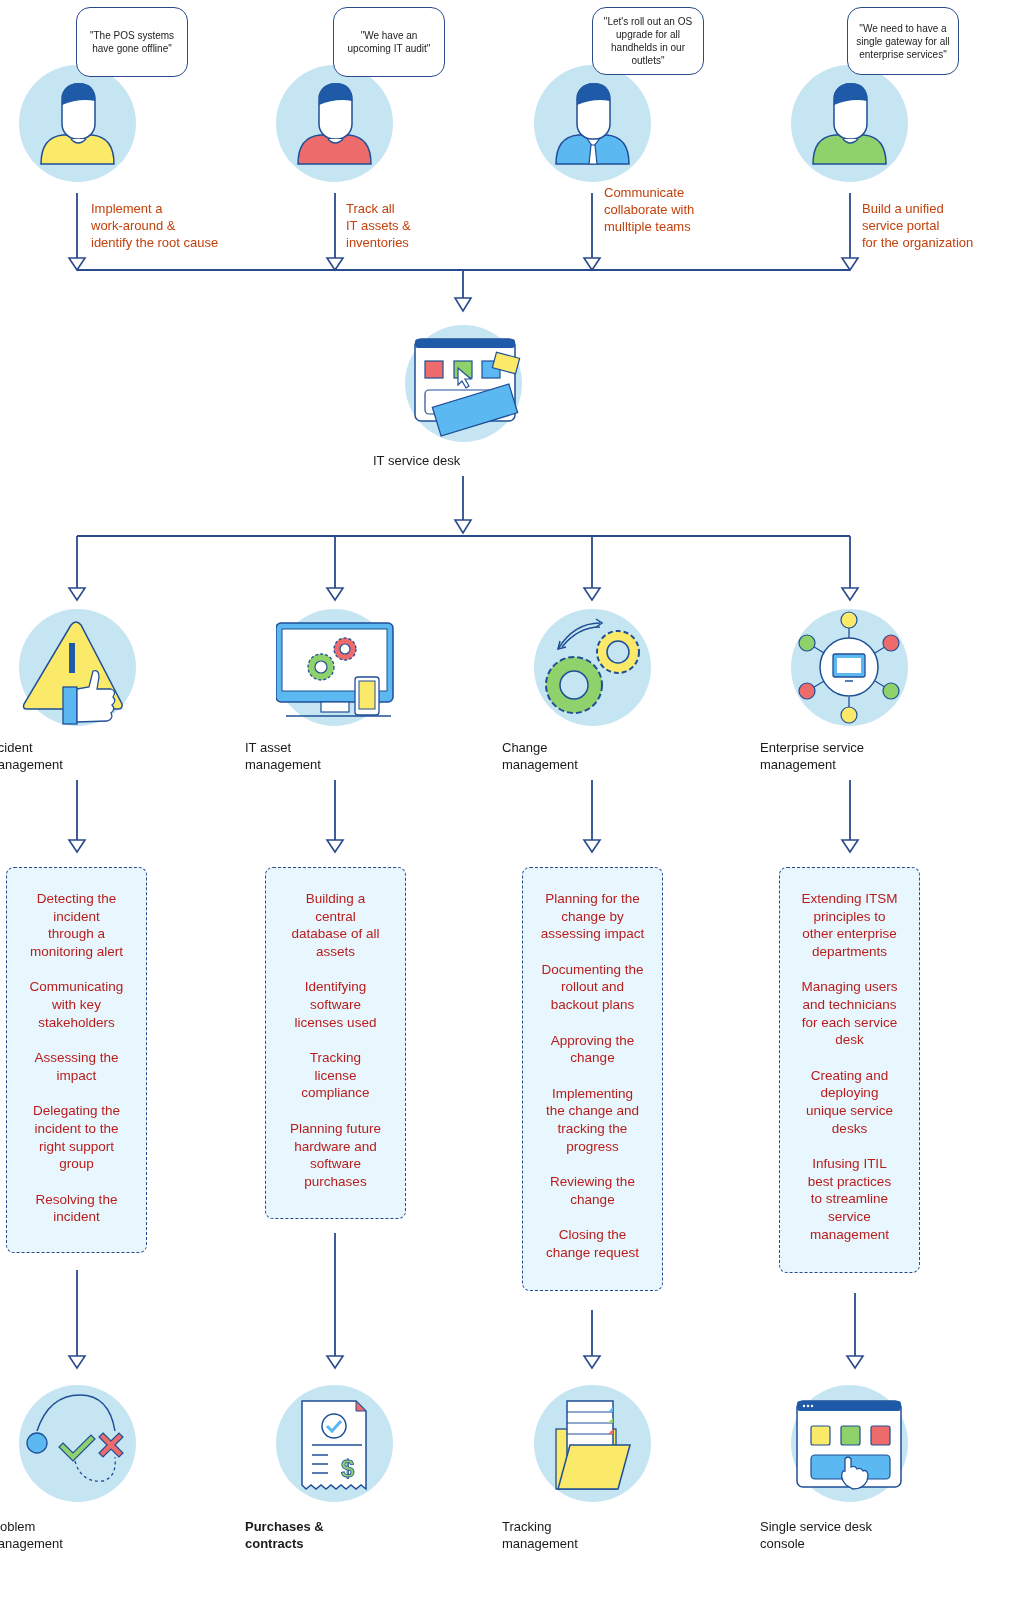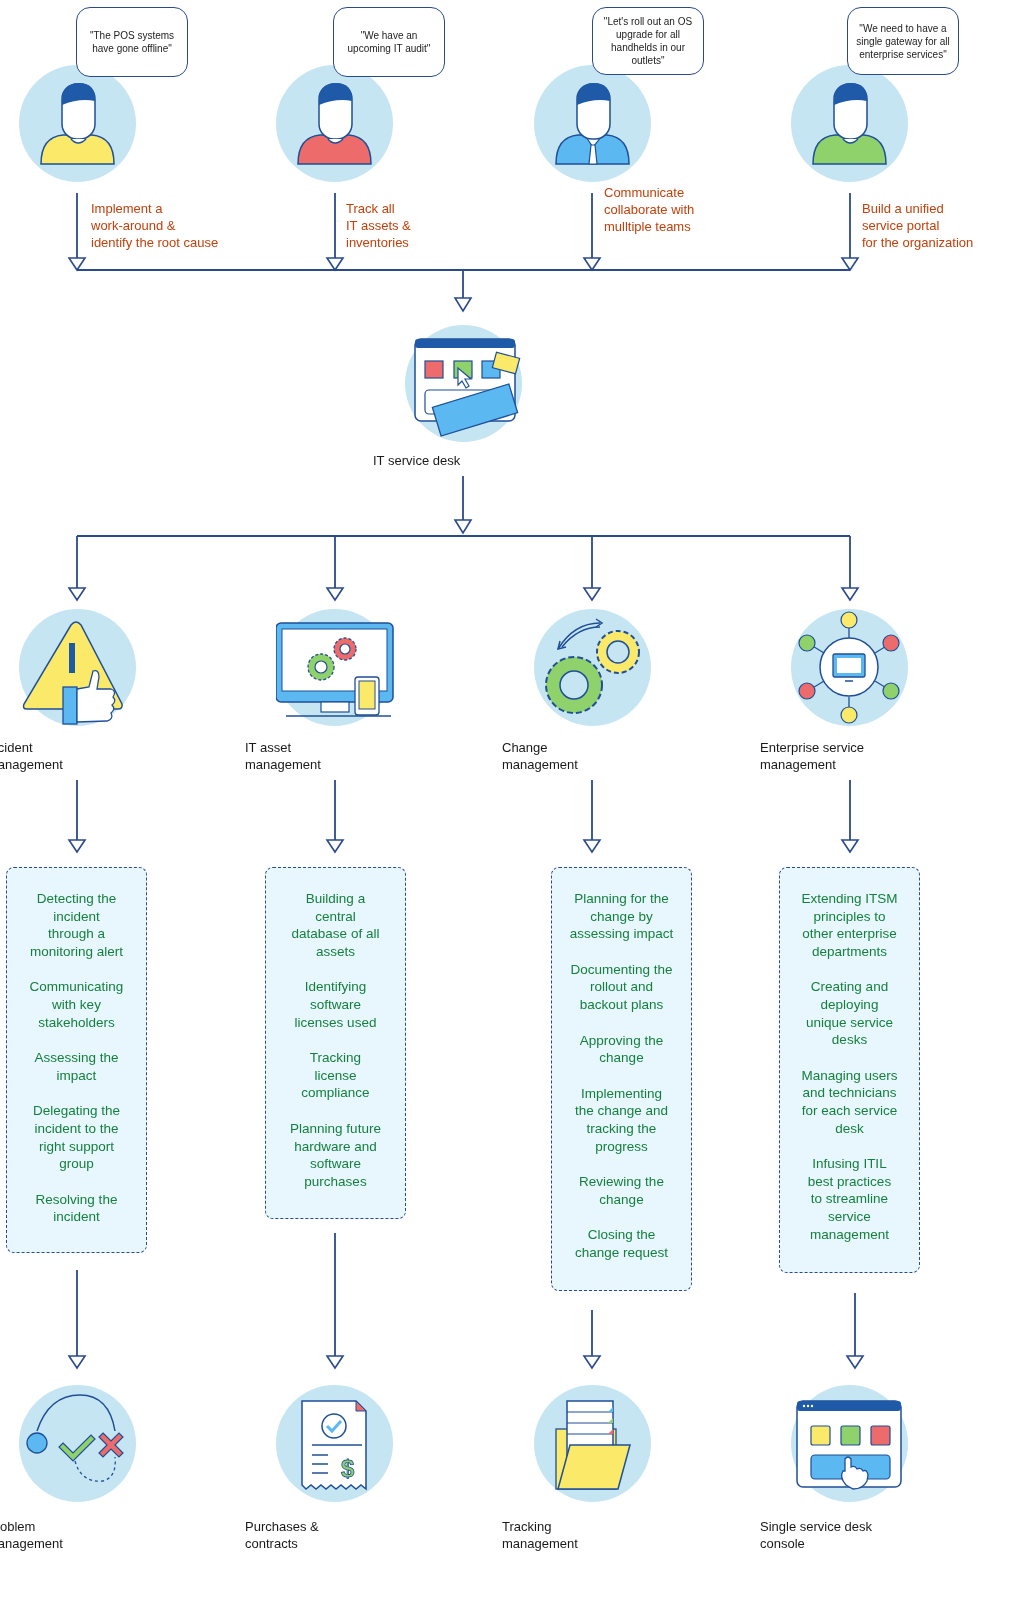--- a/index.html
+++ b/index.html
@@ -7,21 +7,21 @@
          font-family:"Liberation Sans", sans-serif; color:#1a1a1a; }
   .circle { position:absolute; border-radius:50%; background:#c6e5f3; }
   .bubble { position:absolute; width:112px; height:70px; border:1.5px solid #2a4a8c;
             border-radius:14px; background:#fff; box-sizing:border-box;
             font-size:10px; line-height:13px; text-align:center; color:#222;
             display:flex; align-items:center; justify-content:center; padding:4px 6px; }
   .req { position:absolute; font-size:13px; line-height:17px; color:#c2410c; white-space:pre-line; }
   .label { position:absolute; width:180px; font-size:13px; line-height:17px; text-align:left; white-space:pre-line; color:#1a1a1a; }
   .box { position:absolute; width:141px; box-sizing:border-box; border:1.5px dashed #2a4a8c;
          border-radius:8px; background:#e8f7fd; padding:22px 6px 20px; }
-  .box-item { font-size:13.5px; line-height:17.6px; text-align:center; white-space:pre-line; margin-bottom:18px; color:#15803d; }
+  .box-item { font-size:13.5px; line-height:17.6px; text-align:center; white-space:pre-line; margin-bottom:18px; color:#b91c1c; }
   .box-item:last-child { margin-bottom:0;text-align:center; }
   svg.lines { position:absolute; left:0; top:0; }
 </style>
 </head>
 <body>
 
 <svg class="lines" width="1013" height="1600">
   <g stroke="#2a4a8c" stroke-width="1.8" fill="none">
 
     <line x1="77" y1="193" x2="77" y2="258"></line>
@@ -225,40 +225,40 @@
       <path d="M80 16 L90 26 L80 26 Z" fill="#ee6b6b" stroke="#1f4f96" stroke-width="1"></path>
       <circle cx="58" cy="41" r="12" fill="#fff" stroke="#1f4f96" stroke-width="1.5"></circle>
       <path d="M51 41 L56 46 L65 36" fill="none" stroke="#5bb8f0" stroke-width="3"></path>
       <line x1="36" y1="60" x2="86" y2="60" stroke="#1f4f96" stroke-width="1.5"></line>
       <line x1="36" y1="70" x2="52" y2="70" stroke="#1f4f96" stroke-width="1.5"></line>
       <line x1="36" y1="79" x2="52" y2="79" stroke="#1f4f96" stroke-width="1.5"></line>
       <line x1="36" y1="88" x2="52" y2="88" stroke="#1f4f96" stroke-width="1.5"></line>
       <text x="65" y="92" font-size="24" font-weight="bold" fill="#8fd16a" stroke="#1f4f96" stroke-width="0.8" font-family="Liberation Sans, sans-serif">$</text>
     </svg>
   </div>
-  <div class="label" style="left:245px;top:1518px;">Purchases &amp;
+  <div class="label" style="left:245px;top:1518px;font-weight:bold;">Purchases &amp;
 contracts</div>
 </div>
 
 <div>
   <div class="circle" style="left:534px;top:609px;width:117px;height:117px;">
     <svg width="117" height="117">
       <path d="M24 40 Q40 14 66 14" fill="none" stroke="#1f4f96" stroke-width="1.5"></path>
       <path d="M62 10 L68 14 L62 18" fill="none" stroke="#1f4f96" stroke-width="1.5"></path>
       <path d="M28 38 Q44 18 66 18" fill="none" stroke="#1f4f96" stroke-width="1.5"></path>
       <path d="M26 32 L24 40 L32 38" fill="none" stroke="#1f4f96" stroke-width="1.5"></path>
       <circle cx="40" cy="76" r="28" fill="#8fd16a" stroke="#1f4f96" stroke-width="2" stroke-dasharray="6 3"></circle>
       <circle cx="40" cy="76" r="14" fill="#c6e5f3" stroke="#1f4f96" stroke-width="1.5"></circle>
       <circle cx="84" cy="43" r="21" fill="#fbe96a" stroke="#1f4f96" stroke-width="2" stroke-dasharray="5 3"></circle>
       <circle cx="84" cy="43" r="11" fill="#c6e5f3" stroke="#1f4f96" stroke-width="1.5"></circle>
     </svg>
   </div>
   <div class="label" style="left:502px;top:739px;">Change
 management</div>
-  <div class="box" style="left:522px;top:867px;min-height:424px;margin-left:29px;">
+  <div class="box" style="left:522px;top:867px;min-height:424px;">
     <div class="box-item">Planning for the
 change by
 assessing impact</div>
     <div class="box-item">Documenting the
 rollout and
 backout plans</div>
     <div class="box-item">Approving the
 change</div>
     <div class="box-item">Implementing
 the change and
@@ -310,28 +310,28 @@
       <circle cx="100" cy="82" r="8" fill="#8fd16a" stroke="#1f4f96" stroke-width="1.2"></circle>
     </svg>
   </div>
   <div class="label" style="left:760px;top:739px;">Enterprise service
 management</div>
   <div class="box" style="left:779px;top:867px;min-height:406px;">
     <div class="box-item">Extending ITSM
 principles to
 other enterprise
 departments</div>
+    <div class="box-item">Managing users
+and technicians
+for each service
+desk</div>
     <div class="box-item">Creating and
 deploying
 unique service
 desks</div>
-    <div class="box-item">Managing users
-and technicians
-for each service
-desk</div>
     <div class="box-item">Infusing ITIL
 best practices
 to streamline
 service
 management</div>
   </div>
   <div class="circle" style="left:791px;top:1385px;width:117px;height:117px;">
     <svg width="117" height="117">
       <rect x="6" y="16" width="104" height="86" rx="6" fill="#fff" stroke="#1f4f96" stroke-width="1.5"></rect>
       <rect x="6" y="16" width="104" height="10" rx="3" fill="#1f5aa8"></rect>

